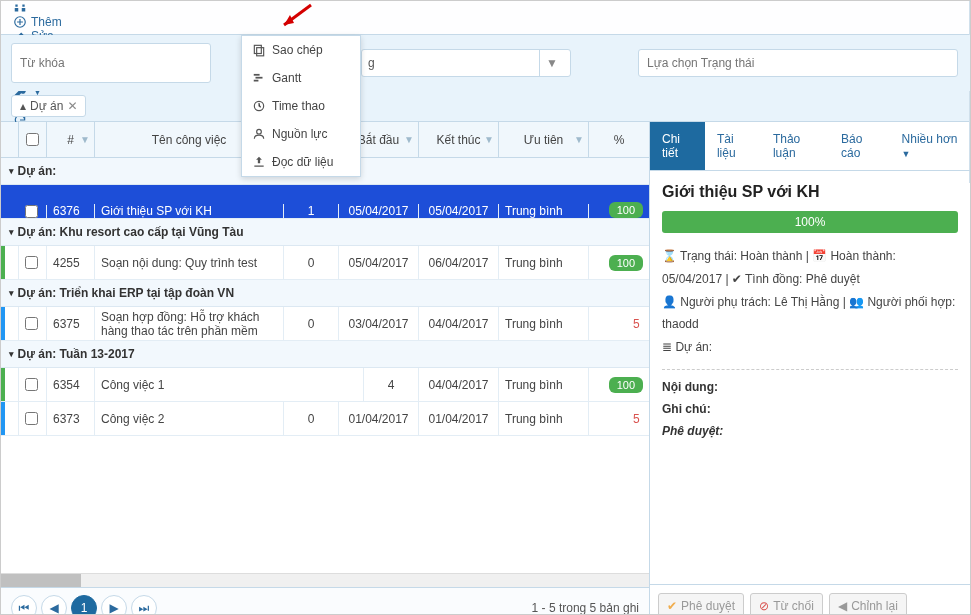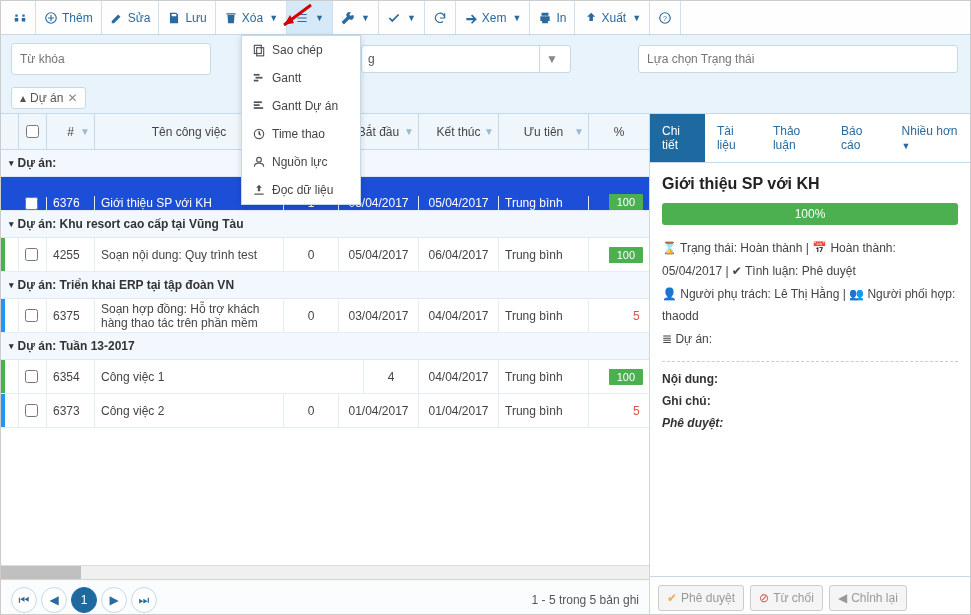--- a/index.html
+++ b/index.html
@@ -1,23 +1,23 @@
 <!DOCTYPE html>
 <html><head>
 <meta charset="utf-8">
 <style>
 * { box-sizing: border-box; margin: 0; padding: 0; font-family: Arial, sans-serif; font-size: 12px; }
 body { background: #fff; width: 971px; height: 615px; overflow: hidden; position: relative; border: 1px solid #ccc; }
-.toolbar { display: flex; background: #fefeff; border-bottom: 1px solid #c5d9e8; height: 34px; padding-left: 4px; }
+.toolbar { display: flex; background: #fefeff; border-bottom: 1px solid #c5d9e8; height: 34px; padding-left: 4px; flex-direction: column; }
 .tb-btn { display: flex; align-items: center; gap: 4px; padding: 0 8px; border-right: 1px solid #d0e0ec; cursor: pointer; color: #2b6a9e; height: 100%; }
 .tb-btn.active { background: #d6e9f8; }
 .tb-btn svg { width: 14px; height: 14px; }
 .tb-caret { font-size: 9px; margin-left: 2px; }
 .search-row { display: flex; gap: 8px; padding: 8px 10px; background: #e8f3fb; align-items: center; }
-.search-input { flex: 0 0 200px; height: 32px; border: 1px solid #c5d9e8; padding: 4px 8px; border-radius: 3px; color: #888; background:#fff; }
+.search-input { flex: 0 0 200px; height: 40px; border: 1px solid #c5d9e8; padding: 4px 8px; border-radius: 3px; color: #888; background:#fff; }
 .status-select { width: 320px; height: 28px; border:1px solid #c5d9e8; border-radius:3px; padding:0 8px; color:#555; background:#fff; margin-left:auto; position:absolute; right:12px;}
 .tab-row { background:#e8f3fb; padding: 4px 10px; border-bottom:1px solid #c5d9e8; }
 .tab-chip { display:inline-flex; align-items:center; gap:4px; border:1px solid #c5d9e8; border-radius:3px; padding:3px 8px; background:#fff; color:#555; }
 .tab-chip .x { color:#888; cursor:pointer; }
 .main { display:flex; height: calc(100% - 34px - 44px - 30px); }
 .left { flex:1; display:flex; flex-direction:column; border-right:1px solid #c5d9e8; overflow:hidden; }
 .right { width:320px; padding:0; display:flex; flex-direction:column; }
 .grid-hdr { display:flex; background:#f0f7fc; border-bottom:1px solid #c5d9e8; height:36px; }
 .gh { border-right:1px solid #c5d9e8; display:flex; align-items:center; justify-content:center; color:#444; position:relative; }
 .gh:last-child{border-right:none;}
@@ -26,21 +26,21 @@
 .grp-row { background:#f2f8fd; border-bottom:1px solid #dce8f2; padding:6px 8px; font-weight:bold; color:#333; display:flex; align-items:center; gap:4px; }
 .grp-row .tri{font-size:9px;}
 .row { display:flex; border-bottom:1px solid #e3edf5; height:34px; align-items:stretch; }
 .row.sel { background:#1d4ed8; color:#fff;align-items:flex-end; }
 .row.sel .cell{color:#fff;}
 .cell { border-right:1px solid #e3edf5; display:flex; align-items:center; padding:0 6px; color:#444; overflow:hidden; }
 .cell:last-child{border-right:none;}
 .mark { width:18px; padding:0; }
 .mark .bar{width:4px; height:100%;}
 .mark .green{background:#4caf50;} .mark .blue{background:#2196f3;}
-.pct-badge{ padding:2px 8px; border-radius:1px; color:#fff; font-size:11px; }
+.pct-badge{ padding:2px 8px; border-radius:6px; color:#fff; font-size:11px; }
 .pct-100{background:#4caf50;}
 .tiny-pct { width:10px; color:#d9534f; overflow:hidden;}
 .grid-body{overflow:auto; flex:1;}
 .grid-foot{height:40px; border-top:1px solid #c5d9e8; display:flex; align-items:center; padding:0 10px; justify-content:space-between; background:#fafcfe;}
 .pager{display:flex; gap:4px; align-items:center;}
 .pg-btn{width:26px; height:26px; border:1px solid #c5d9e8; border-radius:50%; display:flex; align-items:center; justify-content:center; background:#fff; cursor:pointer; color:#2b6a9e;}
 .pg-btn.cur{background:#1e6aa0; color:#fff; border-color:#1e6aa0;}
 .right-tabs{display:flex; border-bottom:1px solid #c5d9e8;}
 .rtab{padding:10px 12px; color:#2b6a9e; cursor:pointer;}
 .rtab.active{background:#1e6aa0; color:#fff;}
@@ -164,28 +164,20 @@
   <div class="ditem">
       <svg viewBox="0 0 24 24">
         <rect x="3" y="5" width="10" height="3" fill="#555"></rect>
         <rect x="6" y="10" width="12" height="3" fill="#555"></rect>
         <rect x="3" y="15" width="8" height="3" fill="#555"></rect>
       </svg>
       <span>Gantt</span>
     </div>
   <div class="ditem">
       <svg viewBox="0 0 24 24">
-        <rect x="3" y="4" width="14" height="3" fill="#555"></rect>
-        <rect x="3" y="9" width="10" height="3" fill="#555"></rect>
-        <rect x="3" y="14" width="16" height="3" fill="#555"></rect>
-      </svg>
-      <span>Gantt Dự án</span>
-    </div>
-  <div class="ditem">
-      <svg viewBox="0 0 24 24">
         <circle cx="12" cy="12" r="8" fill="none" stroke="#555" stroke-width="2"></circle>
         <path stroke="#555" stroke-width="2" d="M12 7v5l3 2"></path>
       </svg>
       <span>Time thao</span>
     </div>
   <div class="ditem">
       <svg viewBox="0 0 24 24">
         <circle cx="12" cy="8" r="4" fill="none" stroke="#555" stroke-width="2"></circle>
         <path fill="none" stroke="#555" stroke-width="2" d="M4 20c0-4 4-6 8-6s8 2 8 6"></path>
       </svg>
@@ -364,21 +356,21 @@
       <div class="rtab active">Chi tiết</div>
       <div class="rtab">Tài liệu</div>
       <div class="rtab">Thảo luận</div>
       <div class="rtab">Báo cáo</div>
       <div class="rtab"><span>Nhiều hơn</span> <span style="font-size:9px;">▼</span></div>
     </div>
     <div class="detail">
       <h2>Giới thiệu SP với KH</h2>
       <div class="prog">100%</div>
       <div class="meta">
-        <div>⌛ <b>Trạng thái:</b> <span>Hoàn thành</span> | 📅 <b>Hoàn thành:</b> <span>05/04/2017</span> | ✔ <b>Tình luận:</b> <span>Phê duyệt</span></div>
+        <div>⌛ <b>Trạng thái:</b> <span>Hoàn thành</span> | 📅 <b>Hoàn thành:</b> <span>05/04/2017</span> | ✔ <b>Tình đồng:</b> <span>Phê duyệt</span></div>
         <div>👤 <b>Người phụ trách:</b> <span>Lê Thị Hằng</span> | 👥 <b>Người phối hợp:</b> <span>thaodd</span></div>
         <div>≣ <b>Dự án:</b></div>
       </div>
       <div class="sep"></div>
       <div style="font-weight:bold; margin-bottom:8px;">Nội dung:</div>
       <div style="font-weight:bold; margin-bottom:8px;">Ghi chú:</div>
       <div style="font-weight:bold;font-style:italic;">Phê duyệt:</div>
     </div>
     <div class="btn-row">
       <div class="fbtn">

